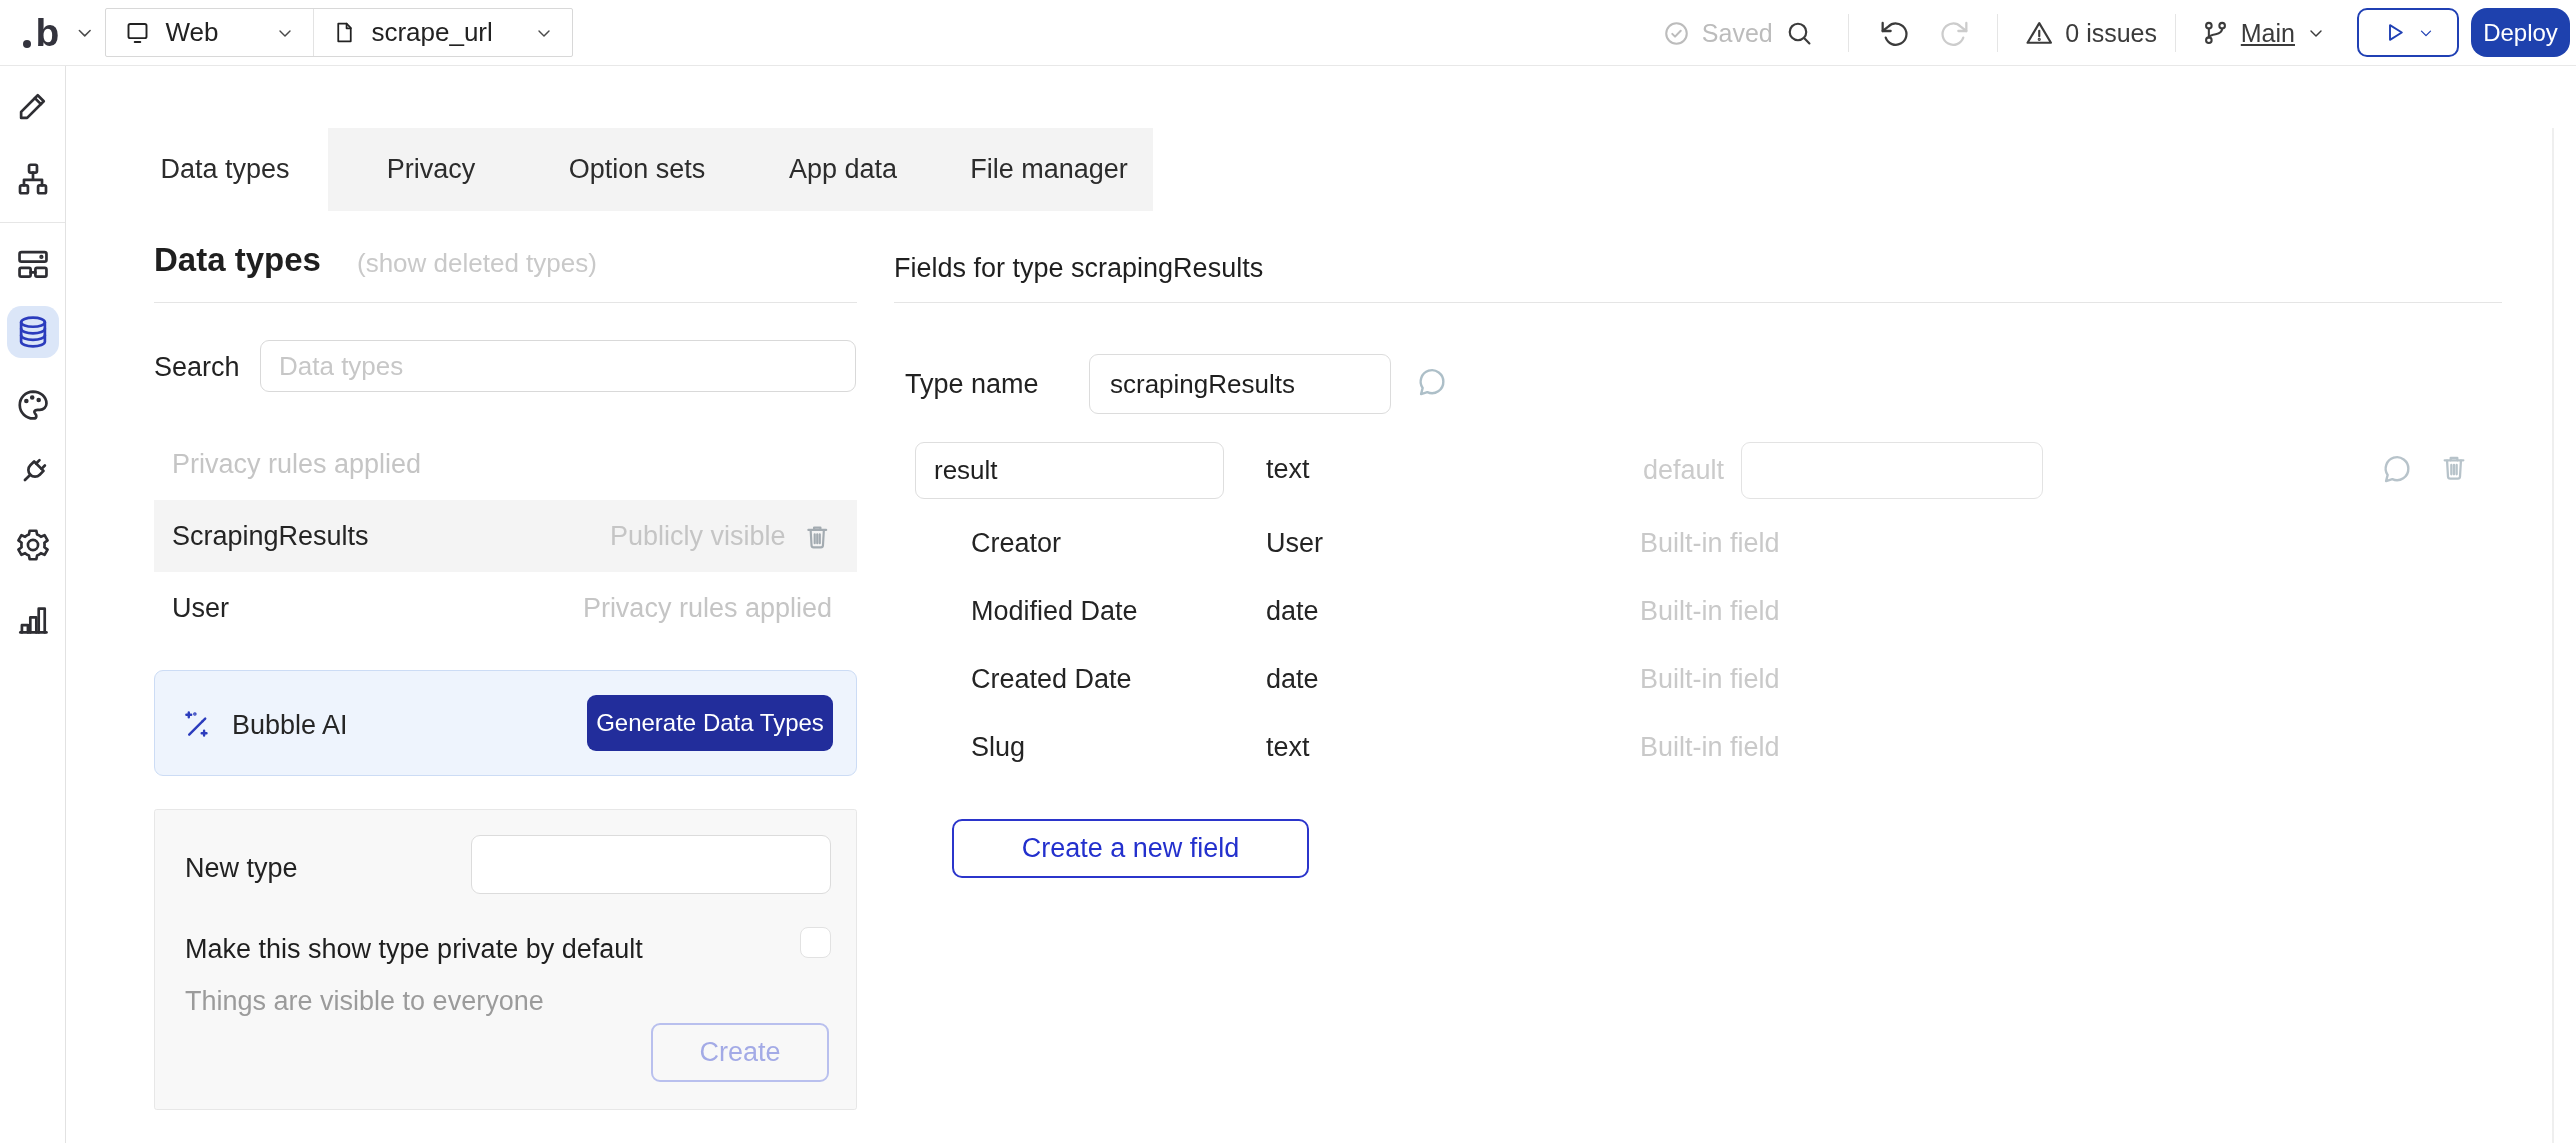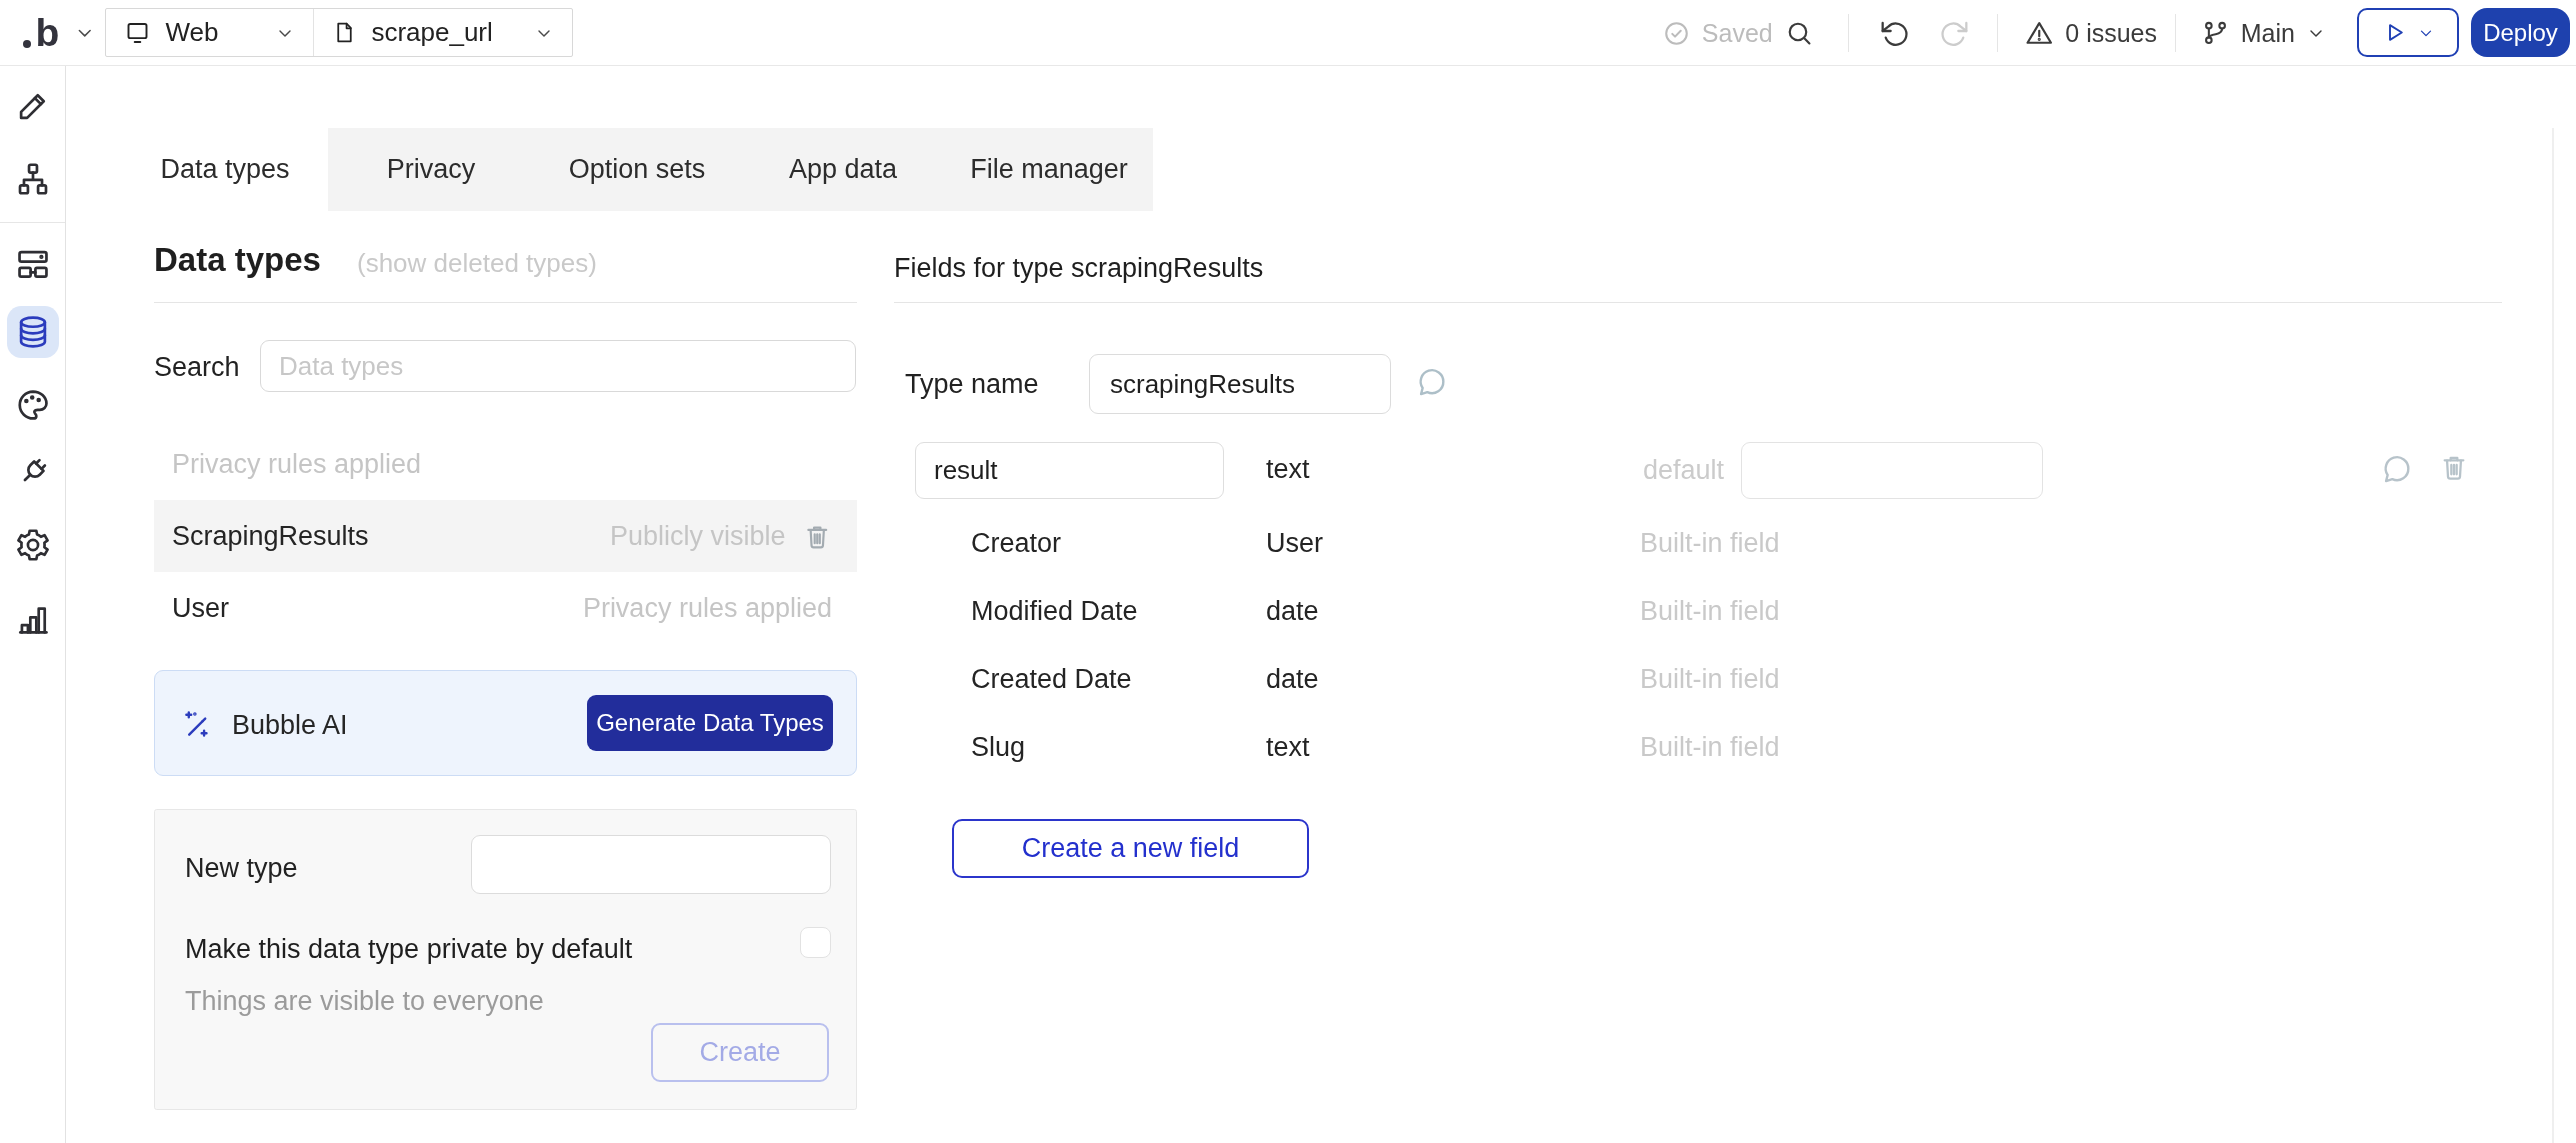--- a/index.html
+++ b/index.html
@@ -189,21 +189,21 @@
             <path d="M12 4L2.8 19.5h18.4L12 4z"></path>
             <line x1="12" y1="10" x2="12" y2="14.3"></line>
             <circle cx="12" cy="16.8" r="0.4" fill="currentColor"></circle>
           </svg>
       </span>
       <span>0 issues</span>
     </div>
 
     <div class="tb-divider" style="left:2175px;"></div>
 
-    <div class="tb-item dark iconbtn" style="left:2201px;">
+    <div class="tb-item dark iconbtn" style="left:2201px;text-decoration:underline;">
       <span>
         <svg class="ic" width="29" height="29" viewBox="0 0 24 24">
             <circle cx="6.5" cy="17.5" r="2.3"></circle>
             <circle cx="6.5" cy="5.5" r="2.3"></circle>
             <circle cx="17.5" cy="5.5" r="2.3"></circle>
             <path d="M6.5 7.8v7.4"></path>
             <path d="M17.5 7.8c0 3.1-2.7 4.2-5.3 4.8-2.4.5-5.7 1.2-5.7 2.6"></path>
           </svg>
       </span>
       <span>Main</span>
@@ -336,21 +336,21 @@
           <circle cx="10.5" cy="5" r="0.4" fill="currentColor"></circle>
         </svg>
     </span>
     <span class="ai-label">Bubble AI</span>
     <button class="ai-btn">Generate Data Types</button>
   </div>
 
   <div class="newtype-card">
     <span class="nt-label">New type</span>
     <input class="nt-input" value="" style="">
-    <span class="nt-private">Make this data type private by default</span>
+    <span class="nt-private">Make this show type private by default</span>
     <span class="nt-checkbox"></span>
     <span class="nt-hint">Things are visible to everyone</span>
     <button class="nt-create">Create</button>
   </div>
 
   <div class="fp-title">Fields for type scrapingResults</div>
   <div class="fp-div"></div>
 
   <div class="tn-label">Type name</div>
   <input class="tn-input" value="scrapingResults" style="">

